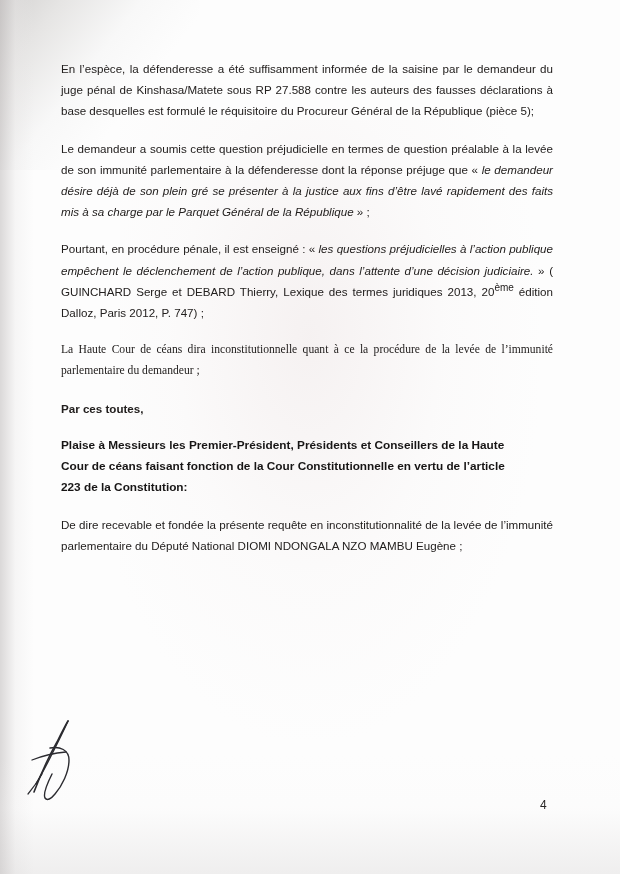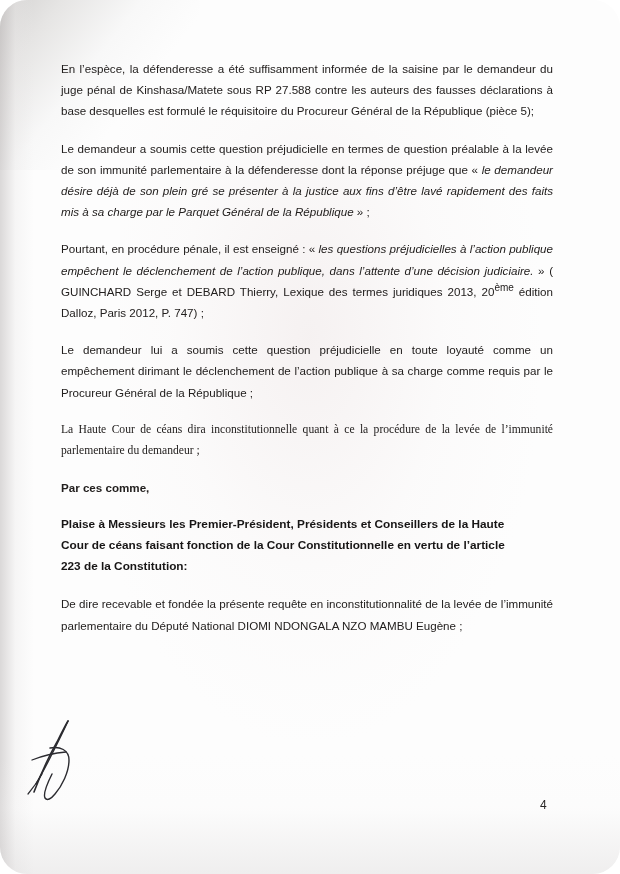--- a/index.html
+++ b/index.html
@@ -11,21 +11,20 @@
   body {
     font-family: "Liberation Sans", sans-serif;
   }
   .page {
     position: relative;
     width: 620px;
     height: 874px;
     background: #fdfdfd;
     overflow: hidden;
     box-sizing: border-box;
-    border-radius: 27px;
   }
   
   .scan-shadow-tl {
     position: absolute;
     top: -60px;
     left: -120px;
     width: 320px;
     height: 230px;
     background: linear-gradient(128deg, #b9b7b6 0%, #c9c7c6 26%, #e6e5e4 46%, #f8f8f8 62%, rgba(255,255,255,0) 76%);
     pointer-events: none;
@@ -129,27 +128,26 @@
 
   <div class="content">
 
     <p class="para">En l’espèce, la défenderesse a été suffisamment informée de la saisine par le demandeur du juge pénal de Kinshasa/Matete sous RP 27.588 contre les auteurs des fausses déclarations à base desquelles est formulé le réquisitoire du Procureur Général de la République (pièce 5);</p>
 
     <p class="para"><span>Le demandeur a soumis cette question préjudicielle en termes de question préalable à la levée de son immunité parlementaire à la défenderesse dont la réponse préjuge que « </span><span class="it">le demandeur désire déjà de son plein gré se présenter à la justice aux fins d’être lavé rapidement des faits mis à sa charge par le Parquet Général de la République</span><span> » ;</span></p>
 
     <p class="para"><span>Pourtant, en procédure pénale, il est enseigné : « </span><span class="it">les questions préjudicielles à l’action publique empêchent le déclenchement de l’action publique, dans l’attente d’une décision judiciaire.</span><span> » ( GUINCHARD Serge et DEBARD Thierry, Lexique des termes juridiques 2013, 20</span><sup class="ord">ème</sup><span> édition Dalloz, Paris 2012, P. 747) ;</span></p>
 
 
-    <p class="para">Le demandeur lui a soumis cette question préjudicielle en toute loyauté comme un empêchement dirimant le déclenchement de l’action publique à sa charge comme requis par le Procureur Général de la République ;</p>
 
 
 
     <p class="para tight">La Haute Cour de céans dira  inconstitutionnelle quant à ce la procédure de la levée de l’immunité parlementaire du demandeur ;</p>
 
-    <p class="para tight2 bd">Par ces comme,</p>
+    <p class="para tight2 bd">Par ces toutes,</p>
 
 
     <p class="heading-block">Plaise à Messieurs les Premier-Président, Présidents et Conseillers de la Haute Cour de céans faisant fonction de la Cour Constitutionnelle en vertu de l’article 223 de la Constitution:</p>
 
     <p class="para">De dire recevable et fondée la présente requête en inconstitutionnalité de la levée de l’immunité parlementaire du Député National DIOMI NDONGALA NZO MAMBU Eugène ;</p>
 
   </div>
 
   <div class="signature">
     <svg width="62" height="92" viewBox="0 0 62 92" fill="none" xmlns="http://www.w3.org/2000/svg">

